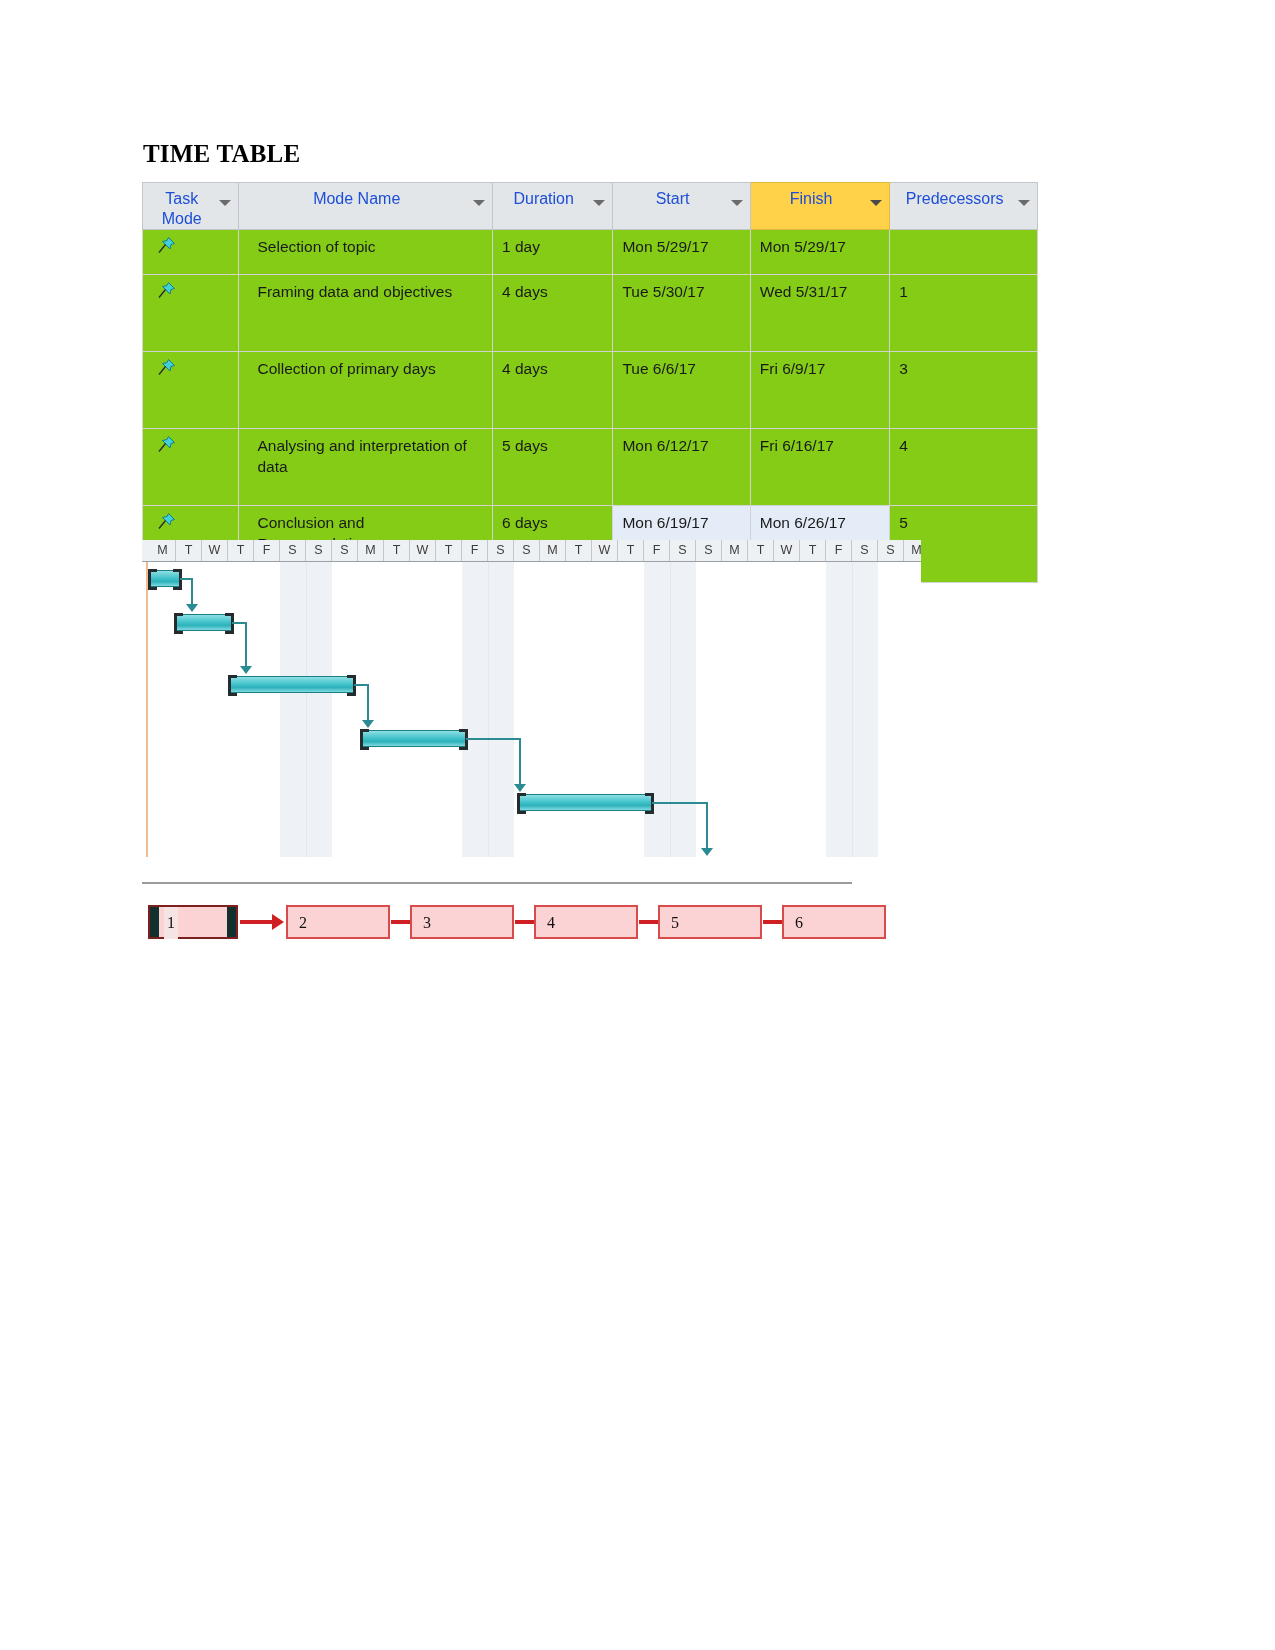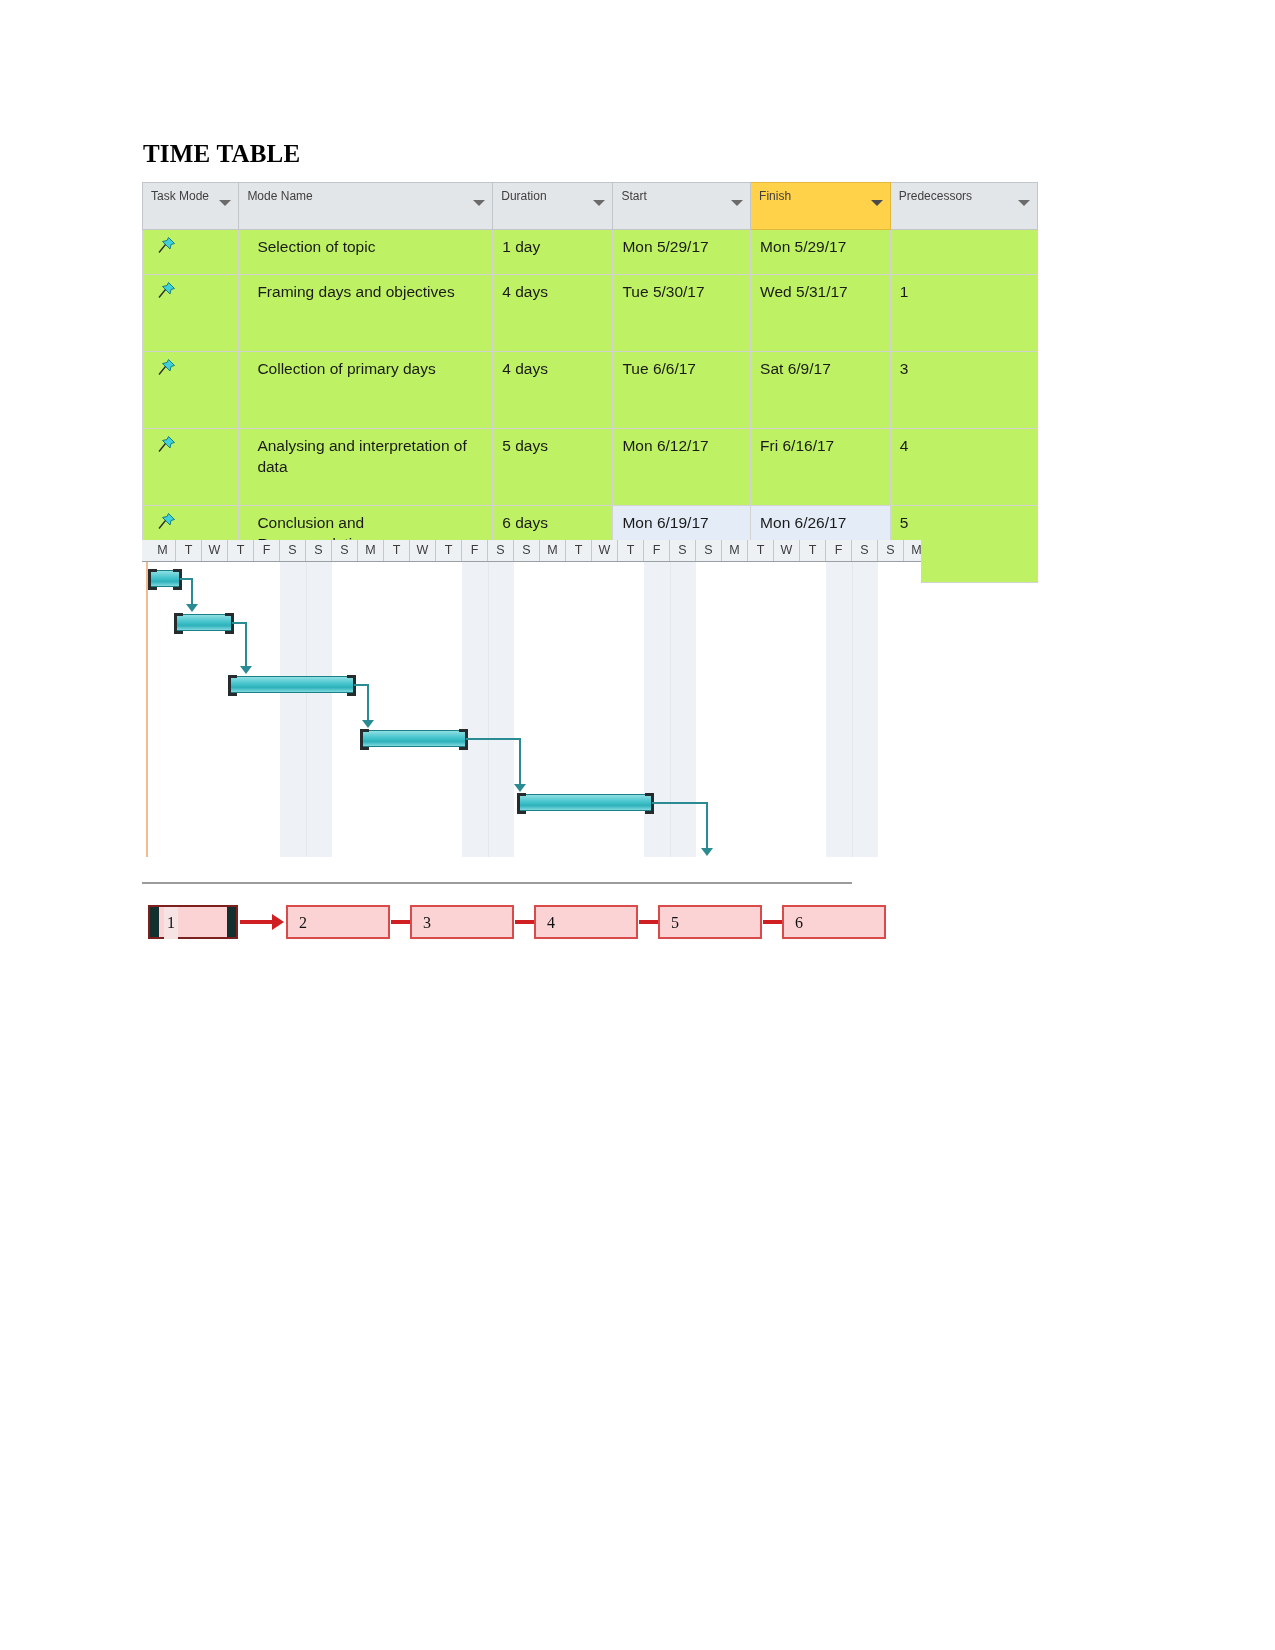--- a/index.html
+++ b/index.html
@@ -25,31 +25,31 @@
     position:absolute;left:142px;top:182px;
     width:896px;
     border-collapse:collapse;
     font-size:15.5px;color:#1a1a1a;
     background:#fff;
   }
   .task-table td,.task-table th{
     border:1px solid #d3d3d3;
     padding:0;
     vertical-align:top;
-    background:#bef264;
+    background:#84cc16;
   }
   .task-table thead th{
     background:#e3e6e8;
     border:1px solid #c2c6ca;
     font-weight:normal;
-    text-align:left;
+    text-align:center;
     height:46px;
     position:relative;
-    color:#404040;
-    font-size:12px;
+    color:#1d4ed8;
+    font-size:16px;
   }
   .th-inner{
     display:block;padding:6px 26px 0 8px;line-height:1.25;
   }
   .th-finish{background:#ffd24a !important;border-color:#e0b93c !important;}
   .filter-arrow{
     position:absolute;right:7px;top:17px;
     width:0;height:0;
     border-left:6px solid transparent;
     border-right:6px solid transparent;
@@ -259,21 +259,21 @@
       <tr>
         <td class="pin-cell">
           <span class="pin">
             <svg width="20" height="22" viewBox="0 0 20 22">
               <path d="M12.5 1.5 L18.5 7.5 L15 8.5 L14 13 L6.5 5.5 L11 4.5 Z" fill="#3fd0d8" stroke="#1b7d85" stroke-width="1"></path>
               <path d="M9.5 8.5 L3 16.5" stroke="#2a2a2a" stroke-width="1.3" fill="none"></path>
             </svg>
           </span>
         </td>
         <td>
-            <span class="cell cell-name cell-two-line">Framing days and objectives</span>
+            <span class="cell cell-name cell-two-line">Framing data and objectives</span>
           </td>
         <td>
             <span class="cell">4 days</span>
           </td>
         <td>
             <span class="cell">Tue 5/30/17</span>
           </td>
         <td>
             <span class="cell">Wed 5/31/17</span>
           </td>
@@ -295,21 +295,21 @@
         <td>
             <span class="cell cell-name cell-two-line">Collection of primary days</span>
           </td>
         <td>
             <span class="cell">4 days</span>
           </td>
         <td>
             <span class="cell">Tue 6/6/17</span>
           </td>
         <td>
-            <span class="cell">Sat 6/9/17</span>
+            <span class="cell">Fri 6/9/17</span>
           </td>
         <td>
             <span class="cell">3</span>
           </td>
       </tr>
 
       <tr>
         <td class="pin-cell">
           <span class="pin">
             <svg width="20" height="22" viewBox="0 0 20 22">

